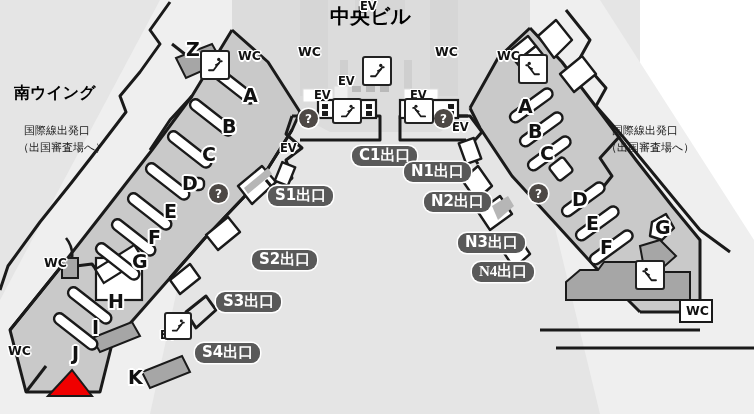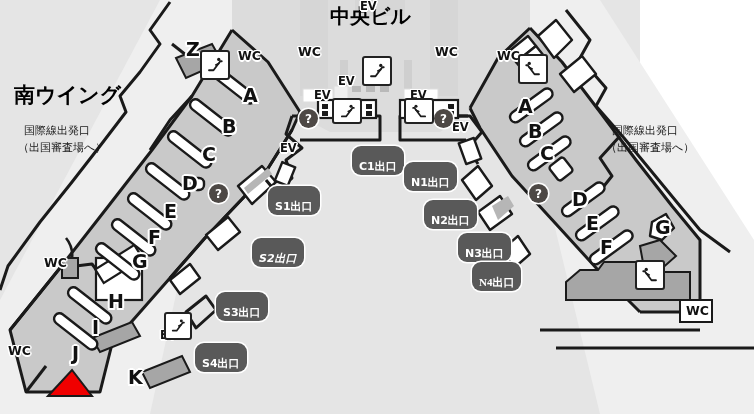--- a/index.html
+++ b/index.html
@@ -4,43 +4,43 @@
 <style>
   html,body{margin:0;padding:0;background:#ffffff;}
   body{width:754px;height:414px;overflow:hidden;
        font-family:"DejaVu Sans","Liberation Sans",sans-serif;}
   #map-root{position:relative;width:640px;height:414px;background:#e5e5e5;}
   svg#floorplan{position:absolute;left:0;top:0;width:754px;height:414px;display:block;}
 
   
   .lbl{position:absolute;white-space:nowrap;line-height:1;}
 
-  .wing-title{font-weight:bold;font-size:21px;color:#000;letter-spacing:0px;
-              font-family:Liberation Serif, serif;}
+  .wing-title{font-weight:bold;font-size:16px;color:#000;letter-spacing:0px;
+              font-family:Liberation Sans, sans-serif;}
   .wing-sub{font-size:11px;color:#1a1a1a;text-align:center;line-height:1.35;}
 
   .mall-title{font-weight:bold;font-size:20px;color:#000;}
   .mall-sub{font-size:13.5px;color:#111;letter-spacing:.2px;}
 
   .gate{font-weight:bold;font-size:19px;color:#111;
         text-shadow:
           2px 0 #fff,-2px 0 #fff,0 2px #fff,0 -2px #fff,
           1.5px 1.5px #fff,-1.5px 1.5px #fff,1.5px -1.5px #fff,-1.5px -1.5px #fff;}
 
   .wc{font-size:12.5px;font-weight:bold;color:#111;
       text-shadow:1.5px 0 #fff,-1.5px 0 #fff,0 1.5px #fff,0 -1.5px #fff,
                   1px 1px #fff,-1px 1px #fff,1px -1px #fff,-1px -1px #fff;}
   .wc-box{font-size:12.5px;font-weight:bold;color:#111;}
 
   .ev{font-size:11.5px;font-weight:bold;color:#111;
       text-shadow:1.5px 0 #fff,-1.5px 0 #fff,0 1.5px #fff,0 -1.5px #fff,
                   1px 1px #fff,-1px 1px #fff,1px -1px #fff,-1px -1px #fff;}
 
   .exit-badge{position:absolute;background:#595959;color:#fff;border-radius:9px;
-              font-size:11px;font-weight:bold;padding:15px 7px 3px 7px;
+              font-size:15px;font-weight:bold;padding:2px 7px 3px 7px;
               line-height:1;white-space:nowrap;
               box-shadow:0 0 0 1.5px #fff;}
 
   .info-dot{position:absolute;width:19px;height:19px;border-radius:50%;
             background:#4d4845;box-shadow:0 0 0 1.5px #fff;
             color:#fff;font-size:12px;font-weight:bold;
             display:flex;align-items:center;justify-content:center;}
 
   .esc-icon{position:absolute;background:#fff;border:2px solid #222;border-radius:3px;
             display:flex;align-items:center;justify-content:center;}
@@ -227,27 +227,27 @@
 
   <div class="lbl gate" style="left:518px;top:97px;">A</div>
   <div class="lbl gate" style="left:528px;top:122px;">B</div>
   <div class="lbl gate" style="left:540px;top:144px;">C</div>
   <div class="lbl gate" style="left:572px;top:190px;">D</div>
   <div class="lbl gate" style="left:586px;top:214px;">E</div>
   <div class="lbl gate" style="left:600px;top:238px;">F</div>
   <div class="lbl gate" style="left:655px;top:218px;">G</div>
 
   <div class="exit-badge" style="left:268px;top:186px;">S1出口</div>
-  <div class="exit-badge" style="left:252px;top:238px;font-style:italic;">S2出口</div>
+  <div class="exit-badge" style="left:252px;top:250px;">S2出口</div>
   <div class="exit-badge" style="left:216px;top:292px;">S3出口</div>
   <div class="exit-badge" style="left:195px;top:343px;">S4出口</div>
 
   <div class="exit-badge" style="left:352px;top:146px;">C1出口</div>
   <div class="exit-badge" style="left:404px;top:162px;">N1出口</div>
-  <div class="exit-badge" style="left:424px;top:200px;">N2出口</div>
+  <div class="exit-badge" style="left:424px;top:192px;">N2出口</div>
   <div class="exit-badge" style="left:450px;top:233px;margin-left:8px;">N3出口</div>
   <div class="exit-badge" style="left:472px;top:262px;font-family:Liberation Serif, serif;">N4出口</div>
 
   <div class="lbl wc" style="left:238px;top:50px;">WC</div>
   <div class="lbl wc" style="left:298px;top:46px;">WC</div>
   <div class="lbl wc" style="left:435px;top:46px;">WC</div>
   <div class="lbl wc" style="left:497px;top:50px;">WC</div>
   <div class="lbl wc" style="left:44px;top:257px;">WC</div>
   <div class="lbl wc" style="left:8px;top:345px;">WC</div>
   <div class="lbl wc-box" style="left:686px;top:305px;">WC</div>

